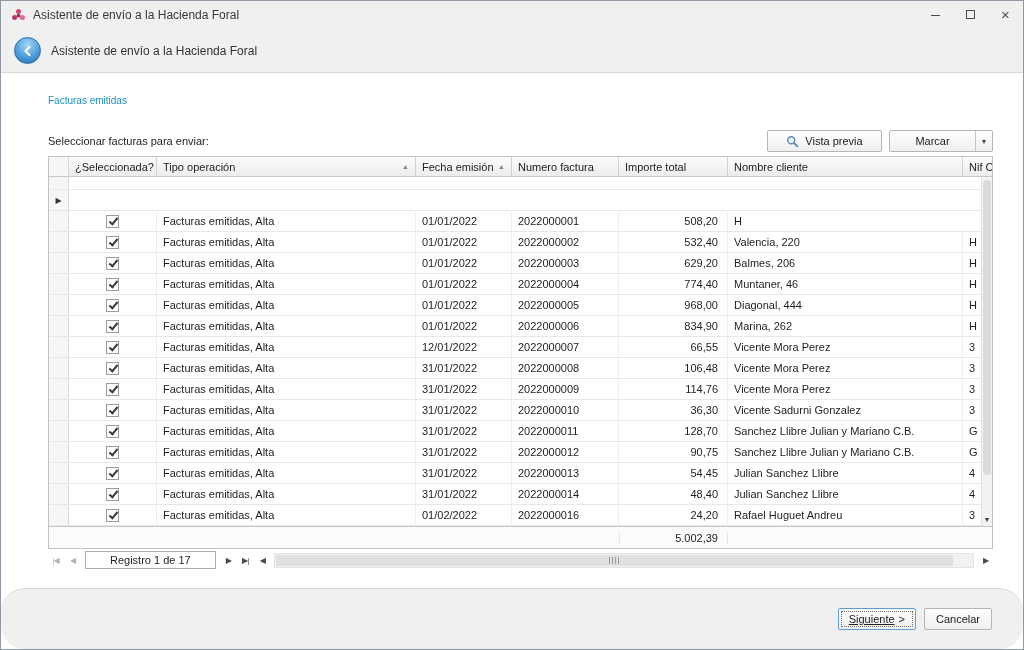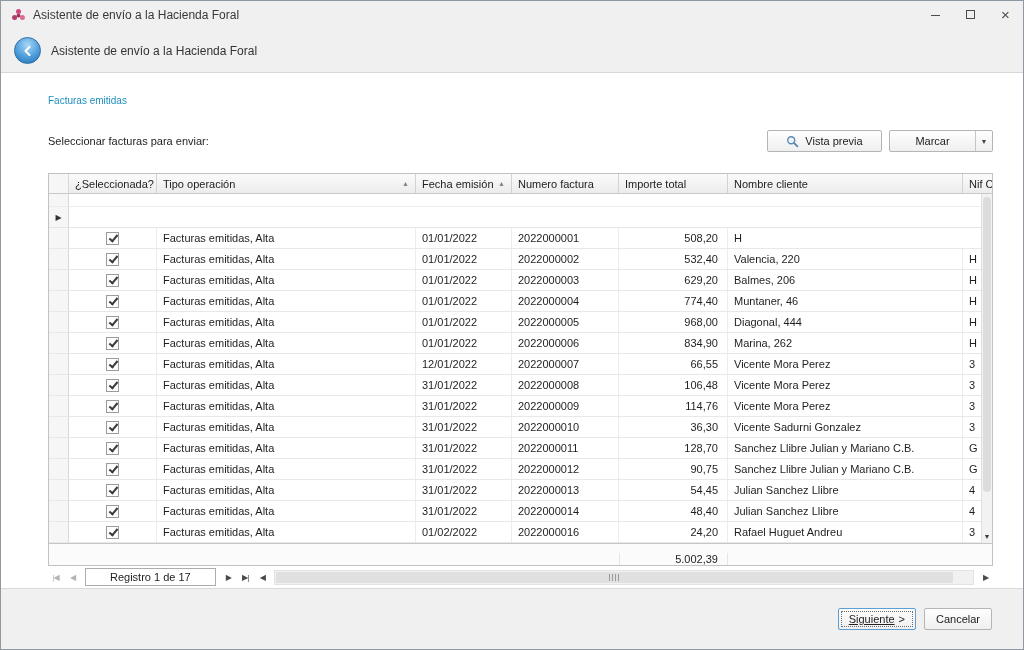--- a/index.html
+++ b/index.html
@@ -28,21 +28,21 @@
   .toolbar-row{margin-top:24px;display:flex;align-items:flex-end;justify-content:space-between;}
   .select-label{padding-bottom:5px;color:#1e1e1e;}
   .toolbar-buttons{display:flex;gap:7px;}
   .btn{height:22px;border:1px solid #b5b5b5;border-radius:2px;background:linear-gradient(#fefefe,#efefef);display:flex;align-items:center;font-size:11px;color:#222;cursor:pointer;}
   .btn-preview{width:115px;justify-content:center;gap:6px;padding:0 6px;}
   .btn-mark{width:104px;padding:0;}
   .btn-mark .mark-label{flex:1;text-align:center;}
   .btn-mark .mark-split{width:17px;height:100%;border-left:1px solid #c5c5c5;display:flex;align-items:center;justify-content:center;font-size:7px;color:#444;}
 
   
-  .grid{margin-top:21px;border:1px solid #c2c2c2;display:flex;flex-direction:column;flex:0 0 auto;}
+  .grid{margin-top:4px;border:1px solid #c2c2c2;display:flex;flex-direction:column;flex:0 0 auto;}
   .grid-header{display:flex;height:20px;background:linear-gradient(#fbfbfb,#ececec);border-bottom:1px solid #c9c9c9;}
   .hcell{display:flex;align-items:center;padding:0 6px;border-right:1px solid #d2d2d2;color:#222;overflow:hidden;white-space:nowrap;}
   .hcell.c-nif{border-right:none;}
   .sort-arrow{margin-left:auto;font-size:7px;color:#858585;padding-left:4px;}
 
   .c-ind{width:20px;flex:0 0 20px;border-right:1px solid #d8d8d8;background:#f6f6f6;display:flex;align-items:center;justify-content:center;font-size:8px;color:#333;padding:0;}
   .c-sel{width:88px;flex:0 0 88px;}
   .c-tipo{width:259px;flex:0 0 259px;}
   .c-fecha{width:96px;flex:0 0 96px;}
   .c-num{width:107px;flex:0 0 107px;}
@@ -64,36 +64,36 @@
   .cell.c-imp{justify-content:flex-end;padding-right:9px;}
   .cell.c-nif{border-right:none;}
 
   .checkbox{width:13px;height:13px;border:1px solid #9b9b9b;background:#fdfdfd;position:relative;display:inline-block;cursor:pointer;}
   .checkbox.checked::after{content:"";position:absolute;left:2px;top:2px;width:7px;height:3px;border-left:2px solid #3a3a3a;border-bottom:2px solid #3a3a3a;transform:rotate(-50deg);}
 
   .vscroll{width:11px;flex:0 0 11px;background:#f2f2f2;border-left:1px solid #e0e0e0;position:relative;}
   .vthumb{position:absolute;left:1px;right:1px;top:3px;height:295px;background:#dcdcdc;border-radius:4px;cursor:pointer;}
   .vscroll-down{position:absolute;bottom:2px;left:0;right:0;text-align:center;font-size:7px;color:#3d3d3d;line-height:8px;cursor:pointer;}
 
-  .summary-row{display:flex;height:22px;border-top:1px solid #c6c6c6;background:#fbfbfb;align-items:flex-end;}
+  .summary-row{display:flex;height:22px;border-top:1px solid #c6c6c6;background:#fbfbfb;align-items:center;}
   .summary-spacer{width:570px;flex:0 0 570px;}
   .summary-imp{width:109px;flex:0 0 109px;display:flex;align-items:center;justify-content:flex-end;padding-right:9px;border-left:1px solid #e6e6e6;border-right:1px solid #e6e6e6;color:#1e1e1e;}
   .summary-rest{flex:1;}
 
   
   .navbar{height:20px;margin-top:1px;display:flex;align-items:center;gap:2px;flex:0 0 auto;}
   .nav-btn{min-width:15px;height:16px;display:flex;align-items:center;justify-content:center;font-size:8px;color:#4a4a4a;cursor:pointer;letter-spacing:-1px;}
   .nav-btn.disabled{color:#b3b3b3;}
   .record-box{height:18px;border:1px solid #adadad;background:#fff;display:flex;align-items:center;padding:0 24px;margin:0 3px;}
   .hscroll{flex:1;height:15px;background:#f1f1f1;border:1px solid #e3e3e3;position:relative;margin:0 2px;}
   .hthumb{position:absolute;left:1px;top:1px;bottom:1px;width:97%;background:#e0e0e0;display:flex;align-items:center;justify-content:center;cursor:pointer;}
   .grip{width:11px;height:7px;background:repeating-linear-gradient(90deg,#9a9a9a 0 1px,transparent 1px 3px);}
 
   
-  .footer{height:61px;background:#f0f0f0;border-top:1px solid #d9d9d9;display:flex;justify-content:flex-end;align-items:flex-start;padding:19px 31px 0 0;gap:8px;flex:0 0 auto;}
+  .footer{height:61px;background:#f0f0f0;border-top:1px solid #d9d9d9;display:flex;justify-content:flex-end;align-items:flex-start;padding:19px 31px 0 0;gap:8px;flex:0 0 auto;border-radius:24px;}
   .footer .btn{min-width:68px;justify-content:center;padding:0 10px;}
   .btn-next{border-color:#5e9ed6;outline:1px dotted #6e6e6e;outline-offset:-4px;}
   .btn-next .accel{text-decoration:underline;}
   .btn-next .suffix{margin-left:4px;}
 </style>
 </head>
 <body>
 
 <div class="window">
 

